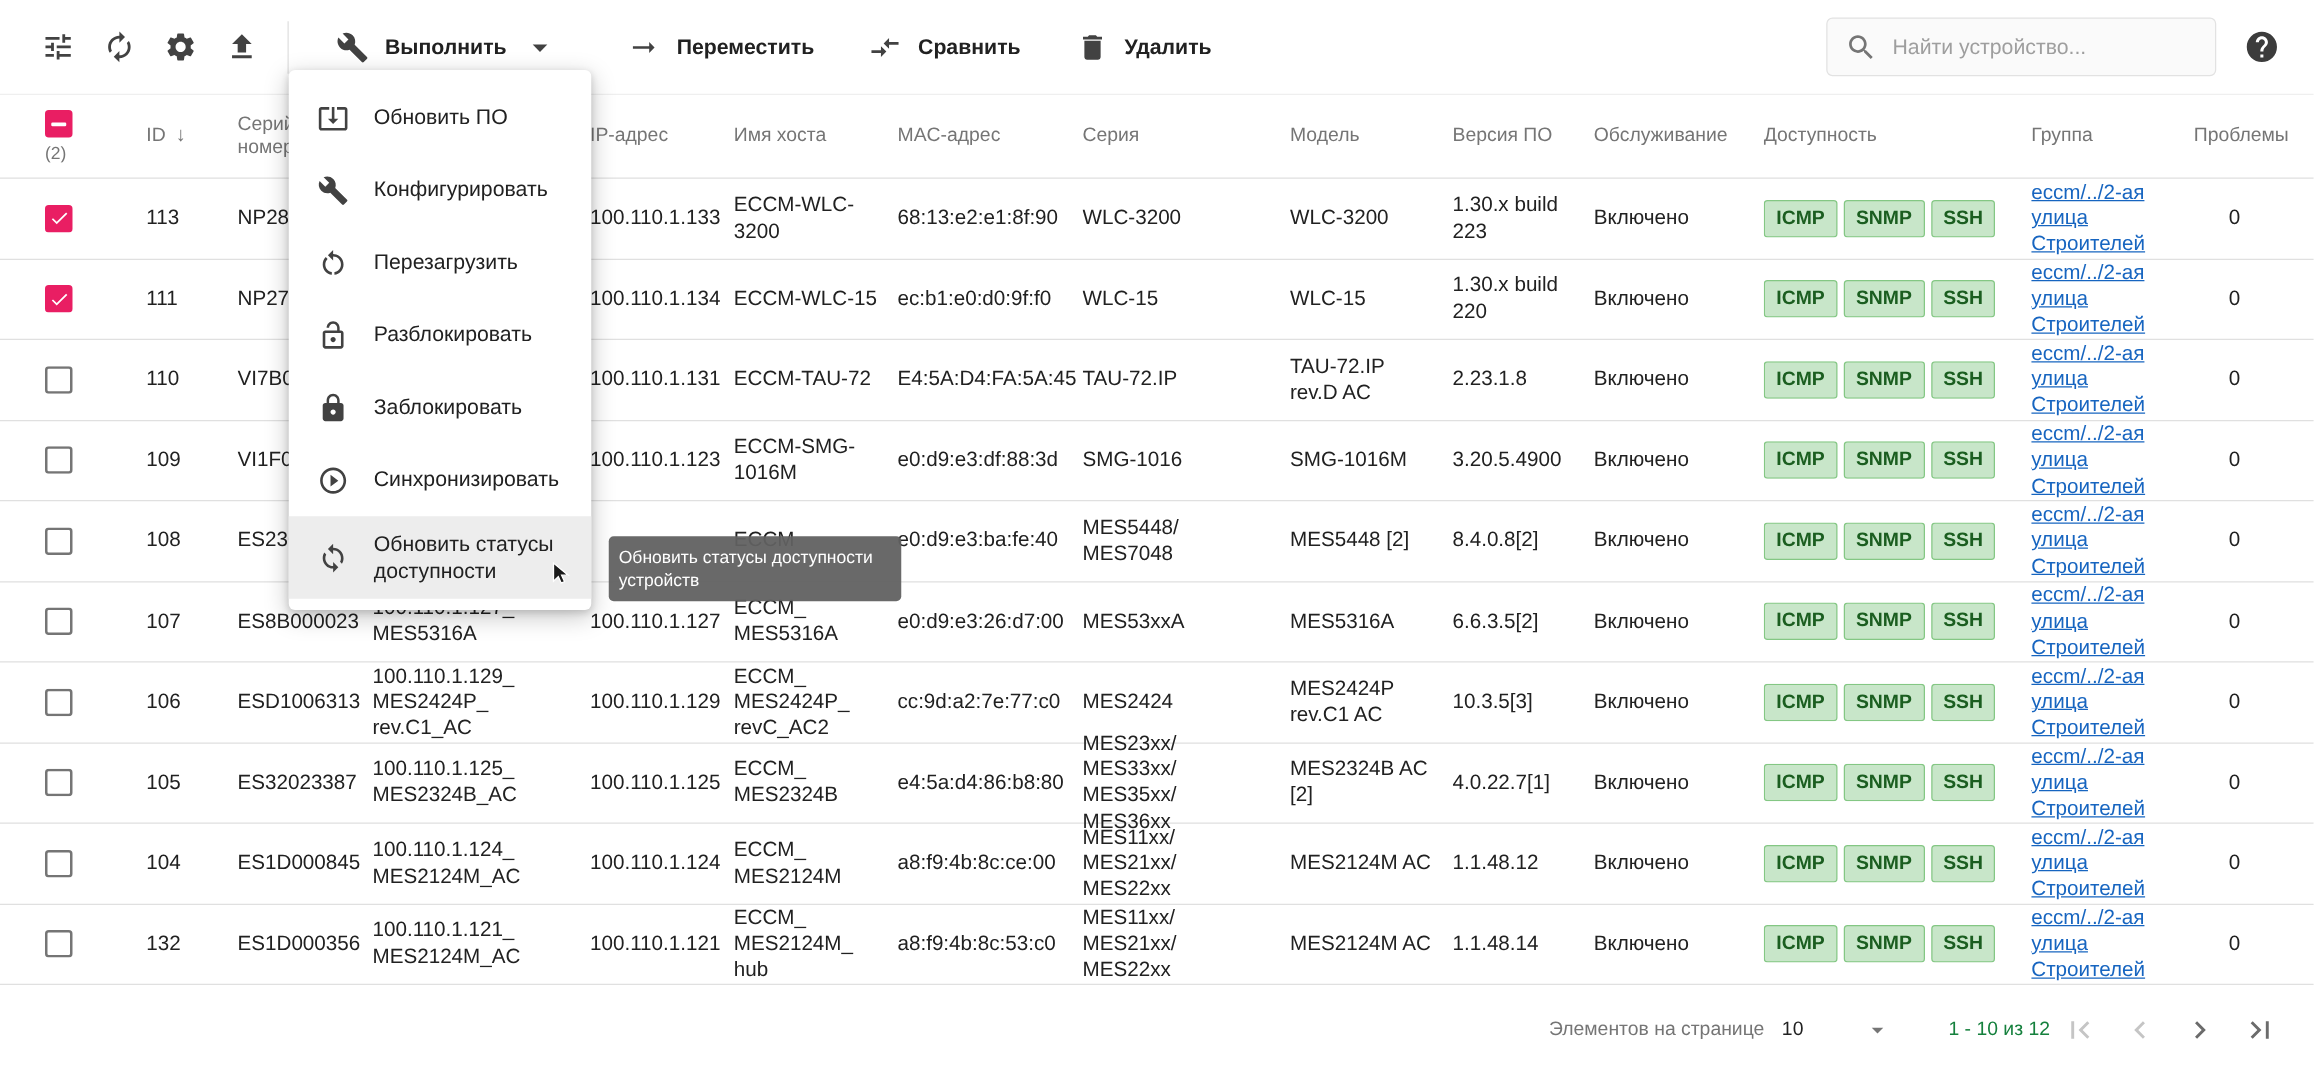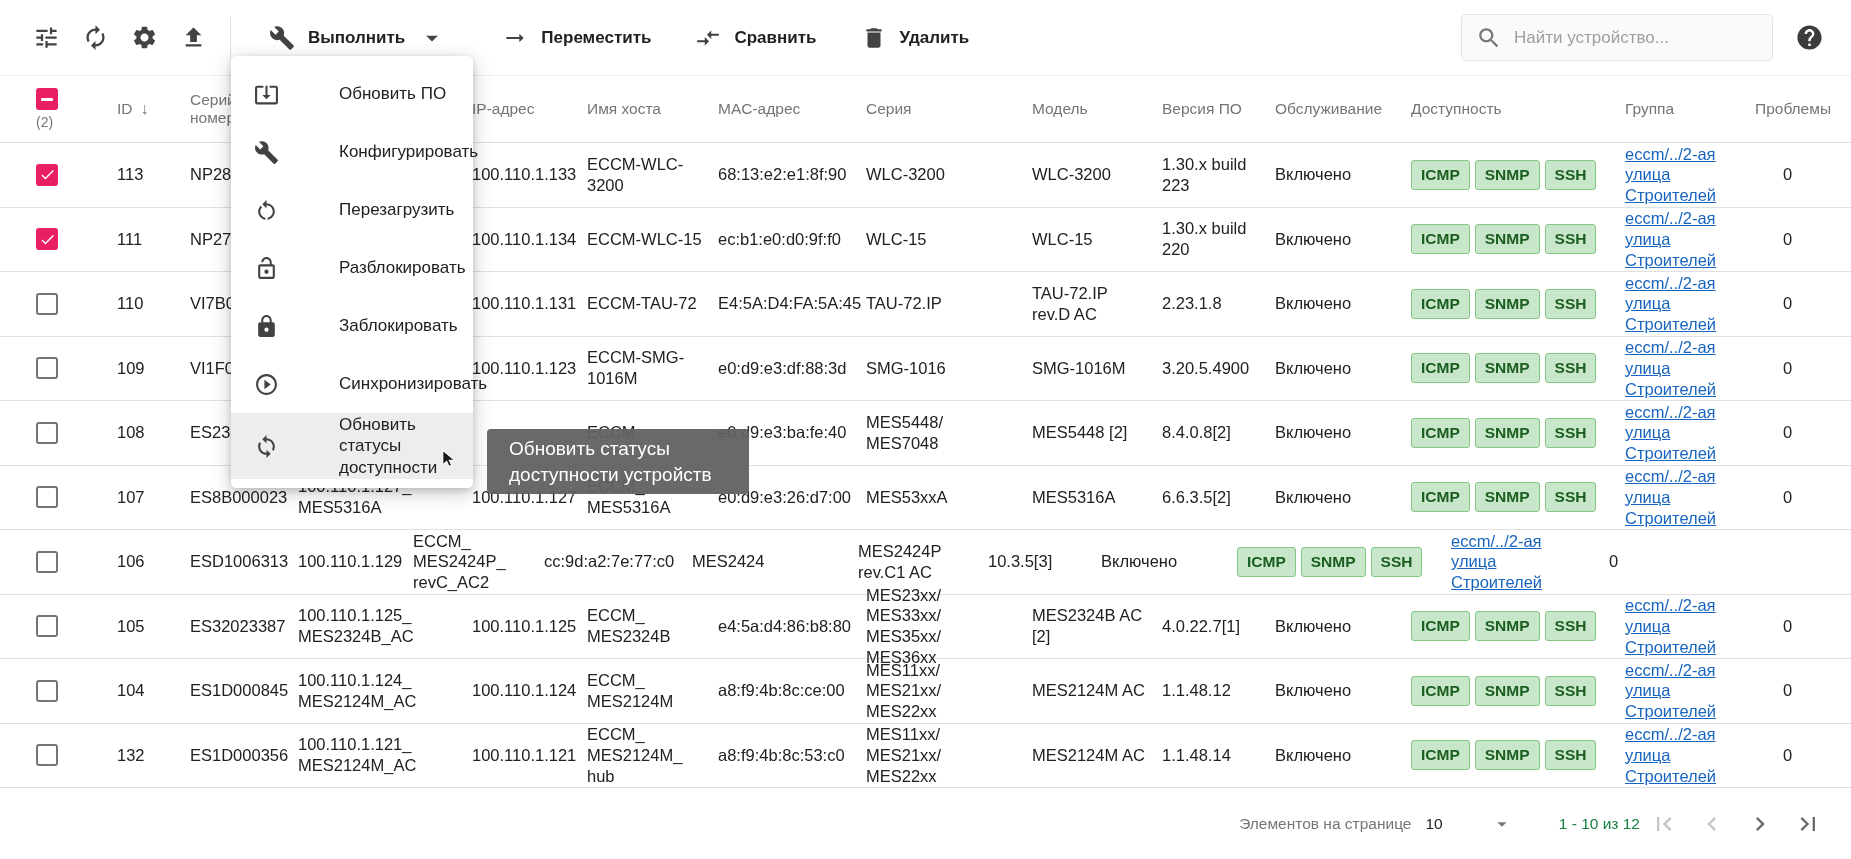--- a/index.html
+++ b/index.html
@@ -61,24 +61,24 @@
   .range{color:#15803d;text-align:center;}
   .nav-btn{width:48px;height:48px;display:flex;align-items:center;justify-content:center;cursor:pointer;}
   .nav-btn svg{width:28px;height:28px;fill:#6b6b6b;}
   .nav-btn.disabled svg{fill:#c5c5c5;}
   
   .menu{position:absolute;left:231px;top:56px;width:242px;background:#fff;border-radius:5px;
     box-shadow:0 5px 20px rgba(0,0,0,.22),0 2px 6px rgba(0,0,0,.14);padding:9px 0;z-index:10;}
   .menu-item{display:flex;align-items:center;gap:20px;min-height:58px;padding:0 16px 0 23px;font-size:17px;color:#212121;cursor:pointer;}
   .menu-item svg{width:25px;height:25px;fill:#424242;flex:0 0 auto;}
   .menu-item.hl{background:#ededed;min-height:66px;}
-  .menu-item .lbl{line-height:1.25;margin-left:40px;}
+  .menu-item .lbl{line-height:1.25;}
   
   .tooltip{position:absolute;left:487px;top:429px;width:218px;background:rgba(97,97,97,.95);color:#fff;
-    font-size:19px;line-height:1.35;padding:7px 22px;border-radius:4px;z-index:20;}
+    font-size:14px;line-height:1.35;padding:7px 8px;border-radius:4px;z-index:20;}
   .cursor{position:absolute;left:438px;top:448px;width:21px;height:21px;z-index:30;}
 </style>
 </head>
 <body>
 
 <div class="toolbar">
   <button class="icon-btn">
     <svg viewBox="0 0 24 24">
         <path d="M3 17v2h6v-2H3zM3 5v2h10V5H3zm10 16v-2h8v-2h-8v-2h-2v6h2zM7 9v2H3v2h4v2h2V9H7zm14 4v-2H11v2h10zm-6-4h2V7h4V5h-4V3h-2v6z"></path>
       </svg>
@@ -320,20 +320,21 @@
       </div>
       <div class="td c-group"><span class="group-link">eccm/​../​2-ая улица Строителей</span></div>
       <div class="td c-problems">0</div>
     </div>
     <div class="tr">
       <div class="td c-check">
         <span class="cb"></span>
       </div>
       <div class="td c-id">106</div>
       <div class="td c-serial">ESD1006313</div>
+      <div class="td c-name">100.110.1.129_​MES2424P_​rev.C1_​AC</div>
       <div class="td c-ip">100.110.1.129</div>
       <div class="td c-host">ECCM_​MES2424P_​revC_​AC2</div>
       <div class="td c-mac">cc:9d:a2:7e:77:c0</div>
       <div class="td c-series">MES2424</div>
       <div class="td c-model">MES2424P rev.C1 AC</div>
       <div class="td c-fw">10.3.5[3]</div>
       <div class="td c-maint">Включено</div>
       <div class="td c-avail">
         <span class="badges">
           <span class="badge">ICMP</span>

